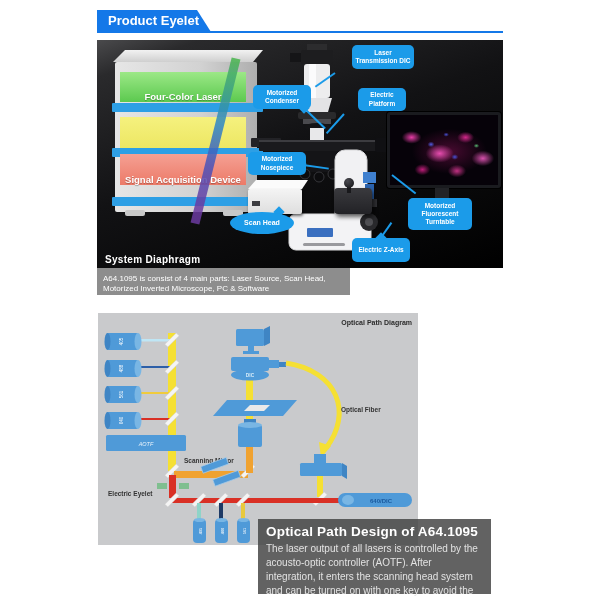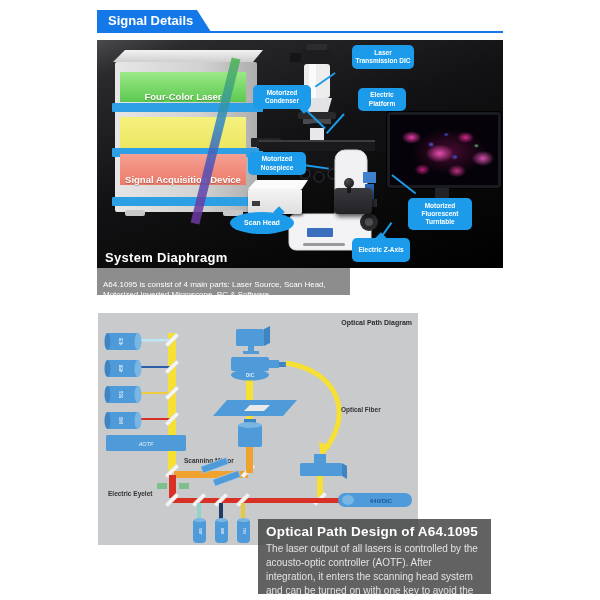--- a/index.html
+++ b/index.html
@@ -77,45 +77,45 @@
   .monitor-base { position:absolute; left:322px; top:159px; width:46px; height:5px; background:#26272b; border-radius:2px; }
 
   
   .callout { position:absolute; background:#1b9be9; color:#fff; font-weight:bold; font-size:6.5px;
       line-height:1.25; text-align:center; border-radius:5px; padding:3px 2px;
       display:flex; align-items:center; justify-content:center; z-index:5; }
   .callout-ellipse { border-radius:50%; }
   .tail { position:absolute; width:8px; height:8px; background:#1b9be9; transform:rotate(45deg); z-index:4; }
   .cline { position:absolute; height:2px; background:#1b9be9; transform-origin:left center; z-index:3; }
 
-  .system-heading { position:absolute; left:8px; bottom:3px; color:#fff; font-weight:bold; font-size:13px;
+  .system-heading { position:absolute; left:8px; bottom:3px; color:#fff; font-weight:bold; font-size:10px;
       letter-spacing:.3px; z-index:6; }
 
   
   .caption1 { position:absolute; left:97px; top:268px; width:253px; height:27px; background:#8d8d8d;
-      color:#fff; font-size:8px; line-height:1.3; padding:12px 6px; }
+      color:#fff; font-size:8px; line-height:1.3; padding:6px 6px; }
 
   
   .optical-panel { position:absolute; left:98px; top:313px; width:320px; height:232px; background:#c9cacc; }
   .optical-panel svg { display:block; }
   svg text { font-family:"Liberation Sans", sans-serif; }
 
   
   .caption2 { position:absolute; left:258px; top:519px; width:233px; height:75px;
       background:rgba(68,68,68,.84); color:#fff; padding:5px 8px 4px 8px; z-index:10; }
   .cap2-title { font-size:13.5px; font-weight:bold; letter-spacing:.2px; margin-bottom:3px; }
   .cap2-body { font-size:10px; line-height:1.4; color:#e2e2e2; }
 </style>
 </head>
 <body>
 
 <div class="page">
 
   <div class="tab">
-    <span>Signal Details</span>
+    <span>Product Eyelet</span>
   </div>
   <div class="tab-underline"></div>
 
   <div class="system-panel">
 
     <div class="tower">
       <div class="tower-top"></div>
       <div class="tower-front">
         <div class="chip"></div>
         <div class="band band-green">

